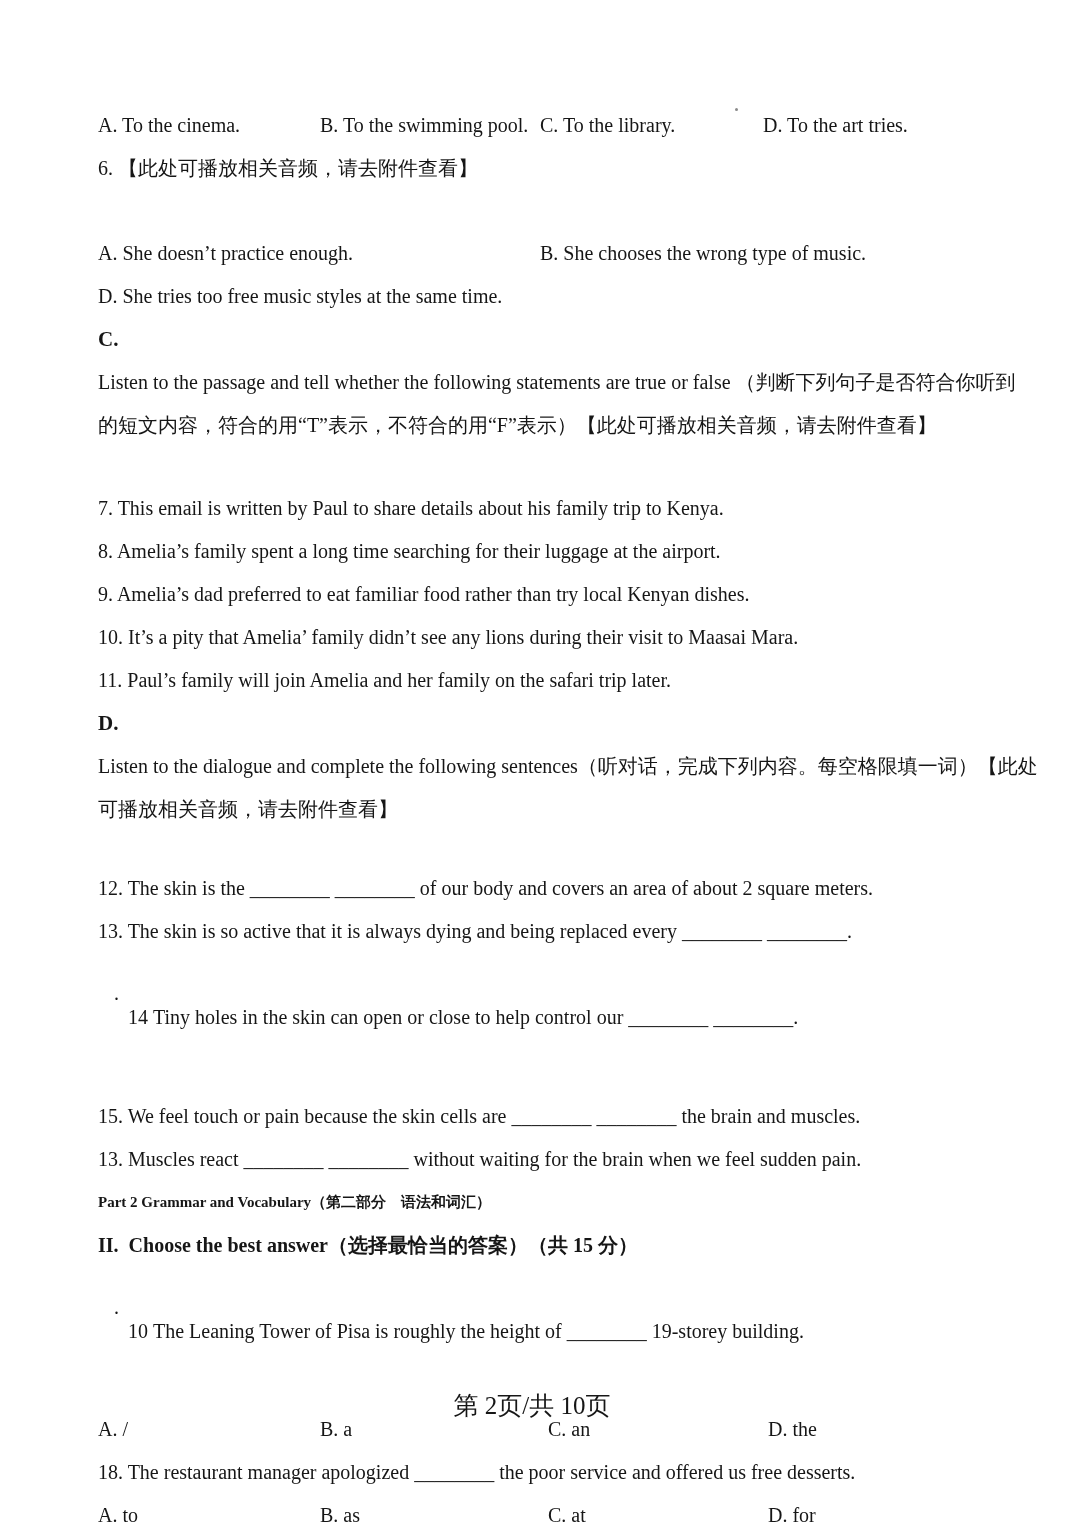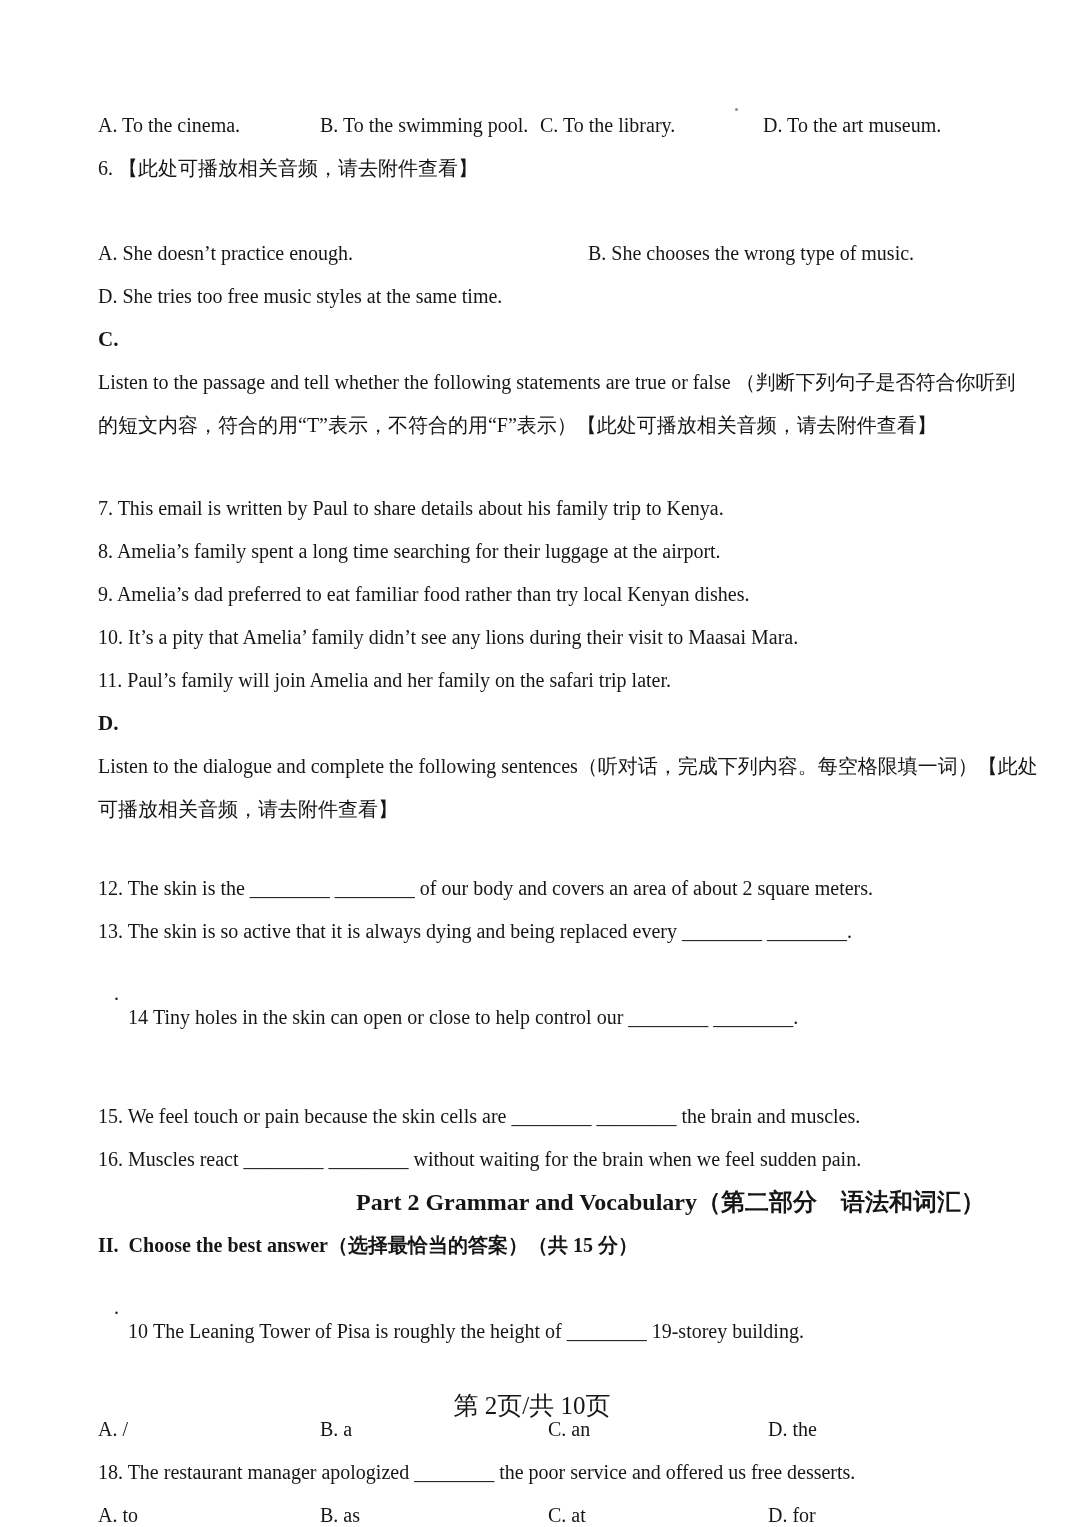--- a/index.html
+++ b/index.html
@@ -19,31 +19,31 @@
     top: 104px;
     left: 98px;
     width: 887px;
   }
   .line {
     position: relative;
     line-height: 43px;
     white-space: pre;
   }
   .bold { font-weight: 700; }
-  .center { text-align: right; font-size: 24px; }
+  .center { text-align: left; font-size: 15px; }
   .section-label { font-size: 21px; font-weight: 700; }
   .heading { font-size: 20px; font-weight: 700; }
   .mt-42 { margin-top: 42px; }
   .mt-40 { margin-top: 40px; }
   .mt-36 { margin-top: 36px; }
   .mt-13 { margin-top: 13px; }
   .mt-12 { margin-top: 12px; }
   .opt-row-4a { display: grid; grid-template-columns: 222px 220px 223px 1fr; }
   .opt-row-4b { display: grid; grid-template-columns: 222px 228px 220px 1fr; }
-  .opt-row-2  { display: grid; grid-template-columns: 442px 1fr; gap: 48px; }
+  .opt-row-2  { display: grid; grid-template-columns: 442px 1fr; }
   .q-text-gap { margin-left: 5px; }
   .dropped-dot {
     position: absolute;
     left: 16px;
     top: 30px;
     font-size: 20px;
     line-height: 20px;
   }
   .stray-mark {
     position: absolute;
@@ -70,21 +70,21 @@
 
 <div class="page">
   <div class="stray-mark"></div>
 
   <div class="content">
 
     <div class="line opt-row-4a">
       <span>A. To the cinema.</span>
       <span>B. To the swimming pool.</span>
       <span>C. To the library.</span>
-      <span>D. To the art museum.</span>
+      <span>D. To the art tries.</span>
     </div>
 
     <div class="line">6. 【此处可播放相关音频，请去附件查看】</div>
 
     <div class="line opt-row-2 mt-42">
       <span>A. She doesn’t practice enough.</span>
       <span>B. She chooses the wrong type of music.</span>
     </div>
     <div class="line opt-row-2">
       <span>D. She tries too free music styles at the same time.</span>
@@ -103,21 +103,21 @@
     <div class="line section-label">D.</div>
     <div class="line">Listen to the dialogue and complete the following sentences（听对话，完成下列内容。每空格限填一词）【此处</div>
     <div class="line">可播放相关音频，请去附件查看】</div>
 
     <div class="line mt-36">12. The skin is the ________ ________ of our body and covers an area of about 2 square meters.</div>
     <div class="line">13. The skin is so active that it is always dying and being replaced every ________ ________.</div>
     <div class="line">
       <span>14</span><span class="dropped-dot">.</span><span class="q-text-gap">Tiny holes in the skin can open or close to help control our ________ ________.</span>
     </div>
     <div class="line mt-13">15. We feel touch or pain because the skin cells are ________ ________ the brain and muscles.</div>
-    <div class="line">16. Muscles react ________ ________ without waiting for the brain when we feel sudden pain.</div>
+    <div class="line">13. Muscles react ________ ________ without waiting for the brain when we feel sudden pain.</div>
 
     <div class="line bold center">Part 2 Grammar and Vocabulary（第二部分　语法和词汇）</div>
     <div class="line heading">II.  Choose the best answer（选择最恰当的答案）（共 15 分）</div>
 
     <div class="line">
       <span>10</span><span class="dropped-dot">.</span><span class="q-text-gap">The Leaning Tower of Pisa is roughly the height of ________ 19-storey building.</span>
     </div>
     <div class="line opt-row-4b mt-12">
       <span>A. /</span>
       <span>B. a</span>

